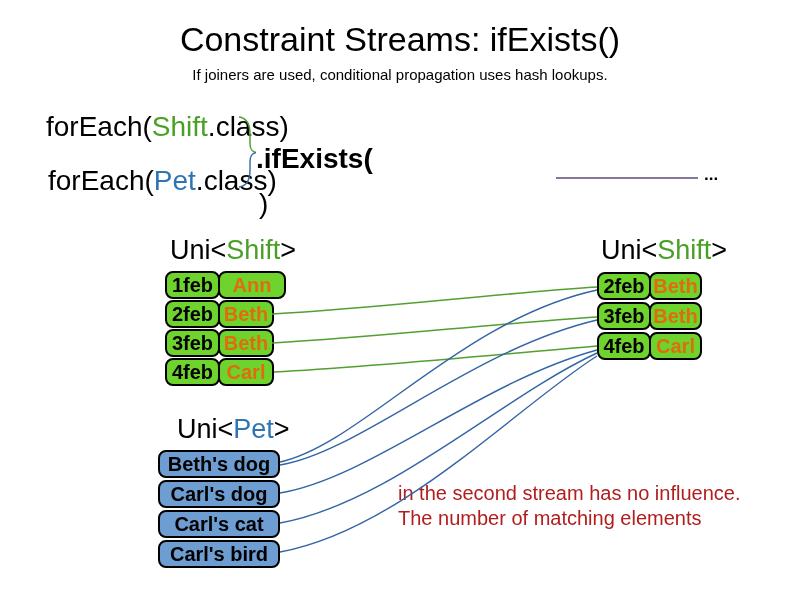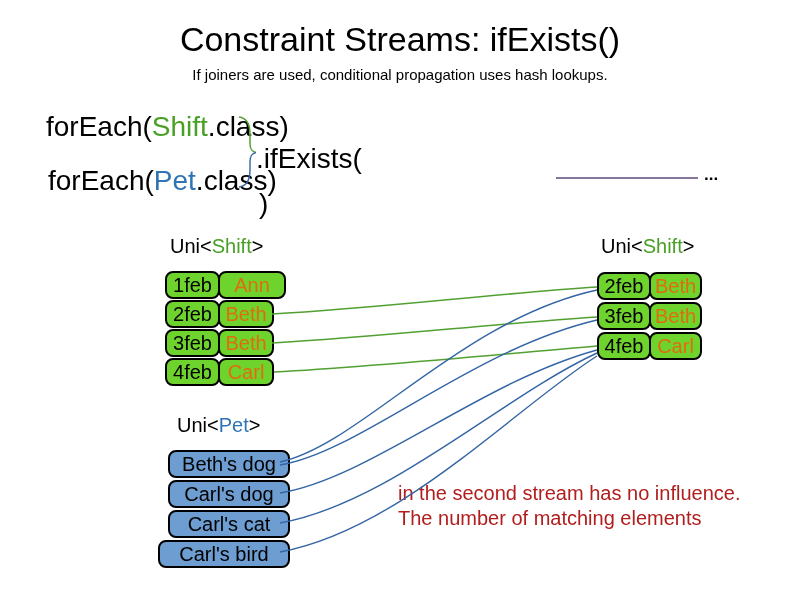--- a/index.html
+++ b/index.html
@@ -7,23 +7,23 @@
     position:relative;width:800px;height:600px;background:#fff;overflow:hidden;
     font-family:"Liberation Sans","DejaVu Sans",sans-serif;color:#000;
   }
   .abs{position:absolute;white-space:nowrap;}
   .title{top:20px;left:0;width:800px;text-align:center;font-size:34px;letter-spacing:0px;}
   .subtitle{top:66px;left:0;width:800px;text-align:center;font-size:15px;}
   .code{font-size:28px;}
   .code-small{font-size:14px;}
   .t-green{color:var(--type-green);}
   .t-blue{color:var(--type-blue);}
-  .uni-label{font-size:20px;}
+  .uni-label{font-size:27px;}
   .table{position:absolute;display:flex;flex-direction:column;}
-  .row{display:flex;}
+  .row{display:flex;font-weight:bold;}
   .cell{
     box-sizing:border-box;height:28px;border:2px solid #000;border-radius:8px;
     display:flex;align-items:center;justify-content:center;
     font-size:20px;line-height:1;
   }
   .cell.green{background:var(--box-green);}
   .cell.blue{background:var(--box-blue);}
   .cell.name{color:var(--name-orange);margin-left:-2px;}
   .lshift .row{margin-bottom:1px;}
   .rshift .row{margin-bottom:2px;}
@@ -41,21 +41,21 @@
 
 <div class="slide">
 
   <div class="abs subtitle">If joiners are used, conditional propagation uses hash lookups.</div>
   <div class="abs title">Constraint Streams: ifExists()</div>
 
   <div class="abs code" style="left:46px;top:111px;"><span>forEach(</span><span class="t-green">Shift</span><span>.class)</span></div>
 
   <div class="abs code" style="left:48px;top:165px;"><span>forEach(</span><span class="t-blue">Pet</span><span>.class)</span></div>
 
-  <div class="abs code" style="left:256px;top:143px;">.ifExists(</div>
+  <div class="abs code" style="left:256px;top:143px;font-weight:bold;">.ifExists(</div>
 
 
   <div class="abs ellipsis" style="left:704px;top:165px;">...</div>
 
   <div class="abs code" style="left:259px;top:188px;">)</div>
 
   <div class="abs uni-label" style="left:170px;top:235px;"><span>Uni&lt;</span><span class="t-green">Shift</span><span>&gt;</span></div>
 
   <div class="abs uni-label" style="left:601px;top:235px;"><span>Uni&lt;</span><span class="t-green">Shift</span><span>&gt;</span></div>
 
@@ -99,21 +99,21 @@
     <div class="row">
       <div class="cell blue" style="width:122px;">Beth's dog</div>
     </div>
     <div class="row">
       <div class="cell blue" style="width:122px;">Carl's dog</div>
     </div>
     <div class="row">
       <div class="cell blue" style="width:122px;">Carl's cat</div>
     </div>
     <div class="row">
-      <div class="cell blue" style="width:132px;">Carl's bird</div>
+      <div class="cell blue" style="width:122px;">Carl's bird</div>
     </div>
   </div>
 
   <div class="abs note" style="left:398px;top:481px;">
     <div>in the second stream has no influence.</div>
     <div>The number of matching elements</div>
   </div>
 
   <svg class="overlay" width="800" height="600" viewBox="0 0 800 600">
 

